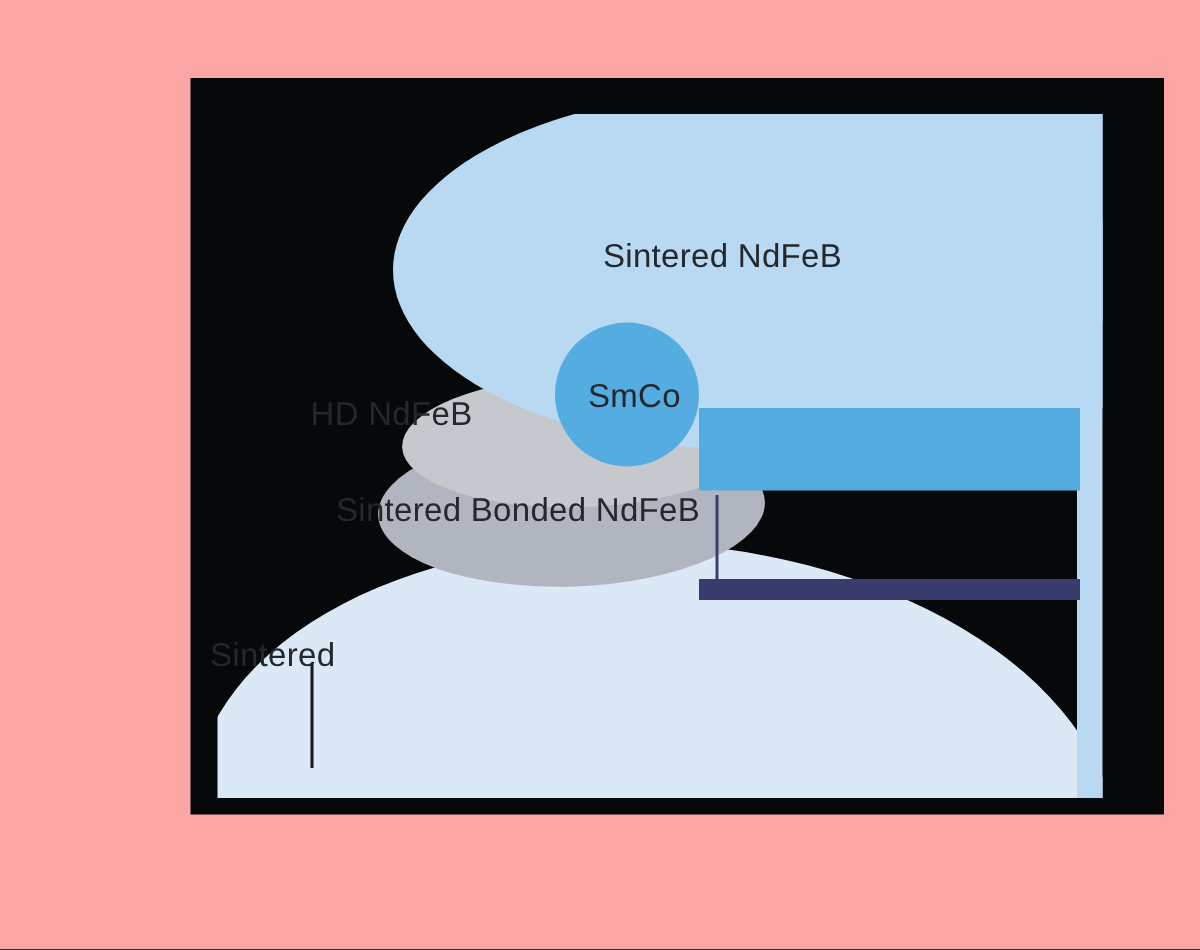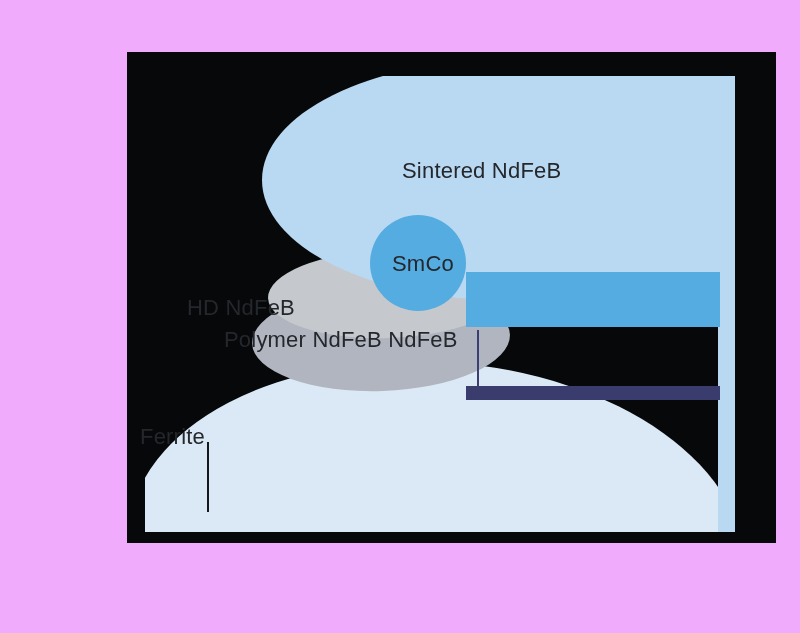--- a/index.html
+++ b/index.html
@@ -1,16 +1,16 @@
 <!DOCTYPE html>
 <html><head>
 <meta charset="utf-8">
 <style>
   html,body{margin:0;padding:0;background:#000;}
-  #stage{position:relative;width:800px;height:633px;background:#f0abfc;overflow:hidden;
+  #stage{position:relative;width:800px;height:633px;background:#fca5a5;overflow:hidden;
          font-family:"Liberation Sans","DejaVu Sans",sans-serif;}
   #figure{position:absolute;left:127px;top:52px;width:649px;height:491px;}
   #axes{position:absolute;left:18px;top:24px;width:590px;height:456px;overflow:hidden;}
   .shape{position:absolute;}
   .ellipse{border-radius:50%;}
   .label{position:absolute;font-size:22px;white-space:nowrap;letter-spacing:0.2px;}
   .vline{position:absolute;width:2px;}
 </style>
 </head>
 <body>
@@ -35,17 +35,17 @@
 
       <div class="shape" style="left: 321px; top: 196px; width: 254px; height: 55px; background-color: rgb(85, 172, 224);"></div>
       <div class="shape ellipse" style="left: 225px; top: 139px; width: 96px; height: 96px; background-color: rgb(85, 172, 224);"></div>
 
       <div class="vline" style="left: 332px; top: 254px; height: 56px; background-color: rgb(60, 62, 114);"></div>
       <div class="vline" style="left: 62px; top: 366px; height: 70px; background-color: rgb(21, 23, 26);"></div>
     </div>
 
     <div class="label" style="left: 275px; top: 106px; color: rgb(36, 39, 43);">Sintered NdFeB</div>
     <div class="label" style="left: 265px; top: 199px; color: rgb(36, 39, 43);">SmCo</div>
-    <div class="label" style="left: 60px; top: 211px; color: rgb(36, 39, 43); margin-top: 32px;">HD NdFeB</div>
-    <div class="label" style="left: 97px; top: 275px; color: rgb(36, 39, 43);">Polymer NdFeB NdFeB</div>
-    <div class="label" style="left: 13px; top: 372px; color: rgb(36, 39, 43);">Ferrite</div>
+    <div class="label" style="left: 80px; top: 211px; color: rgb(36, 39, 43);">HD NdFeB</div>
+    <div class="label" style="left: 97px; top: 275px; color: rgb(36, 39, 43);">Sintered Bonded NdFeB</div>
+    <div class="label" style="left: 13px; top: 372px; color: rgb(36, 39, 43);">Sintered</div>
   </div>
 </div>
 
 </body></html>

